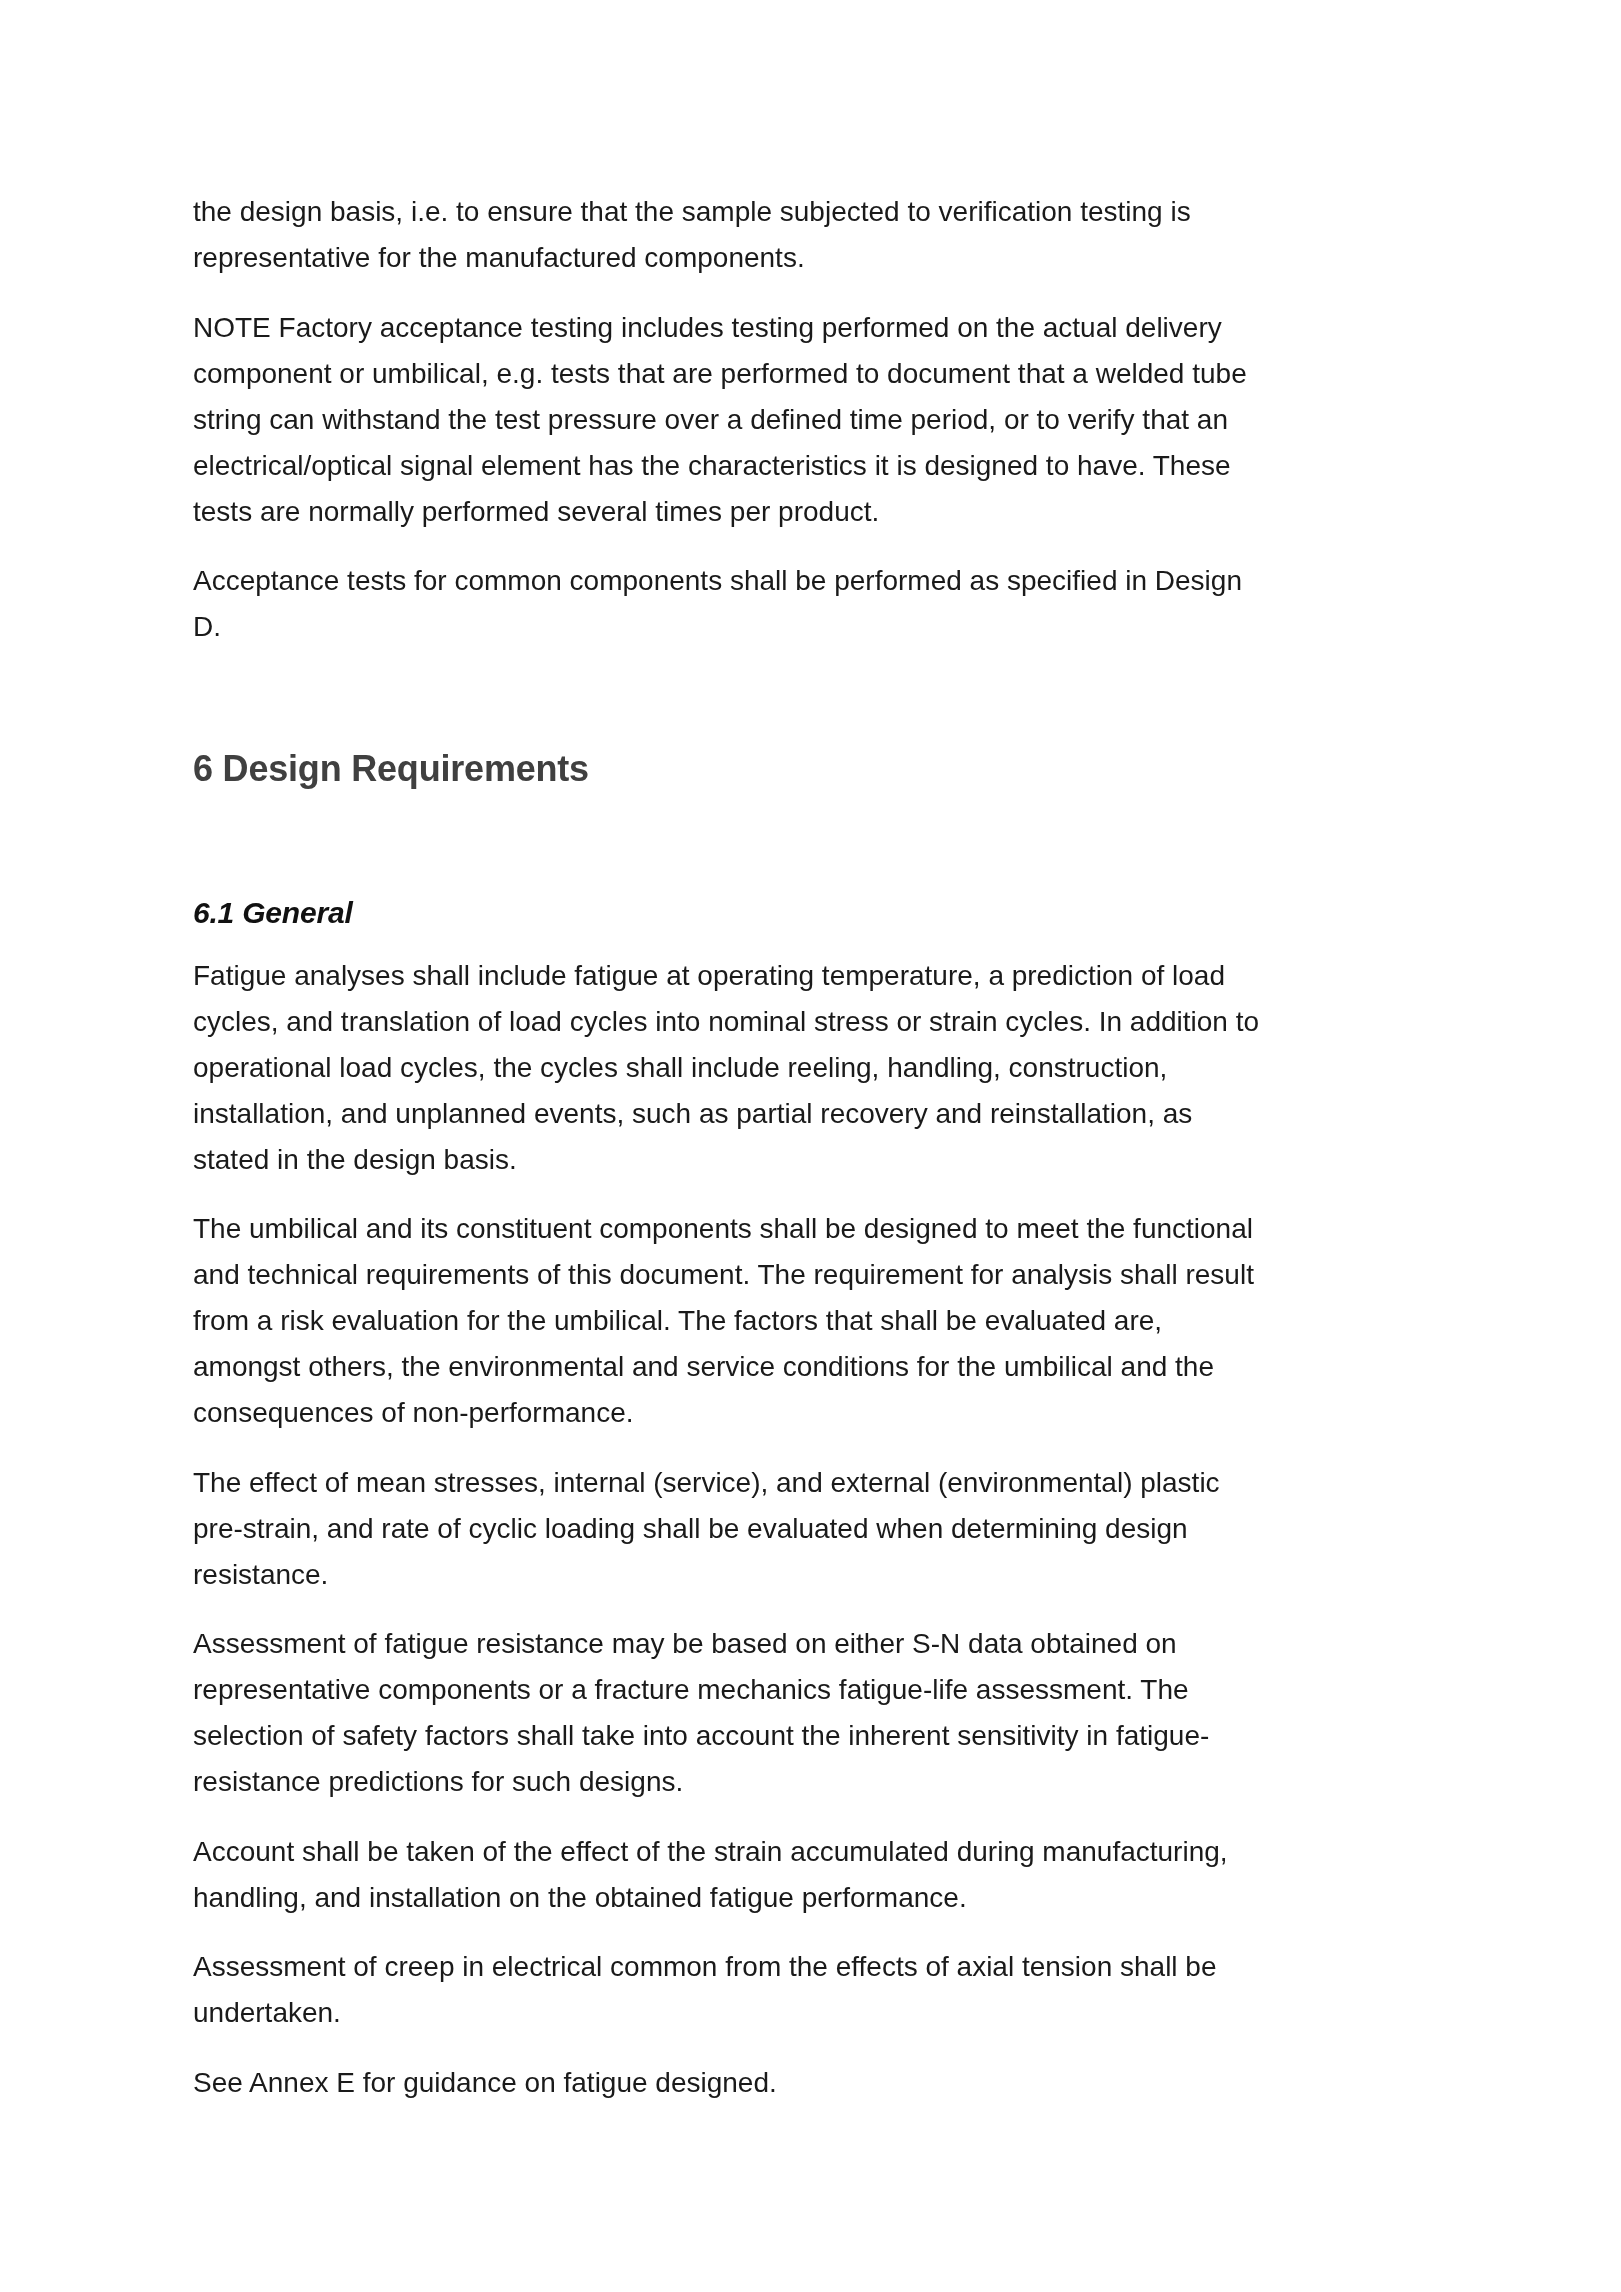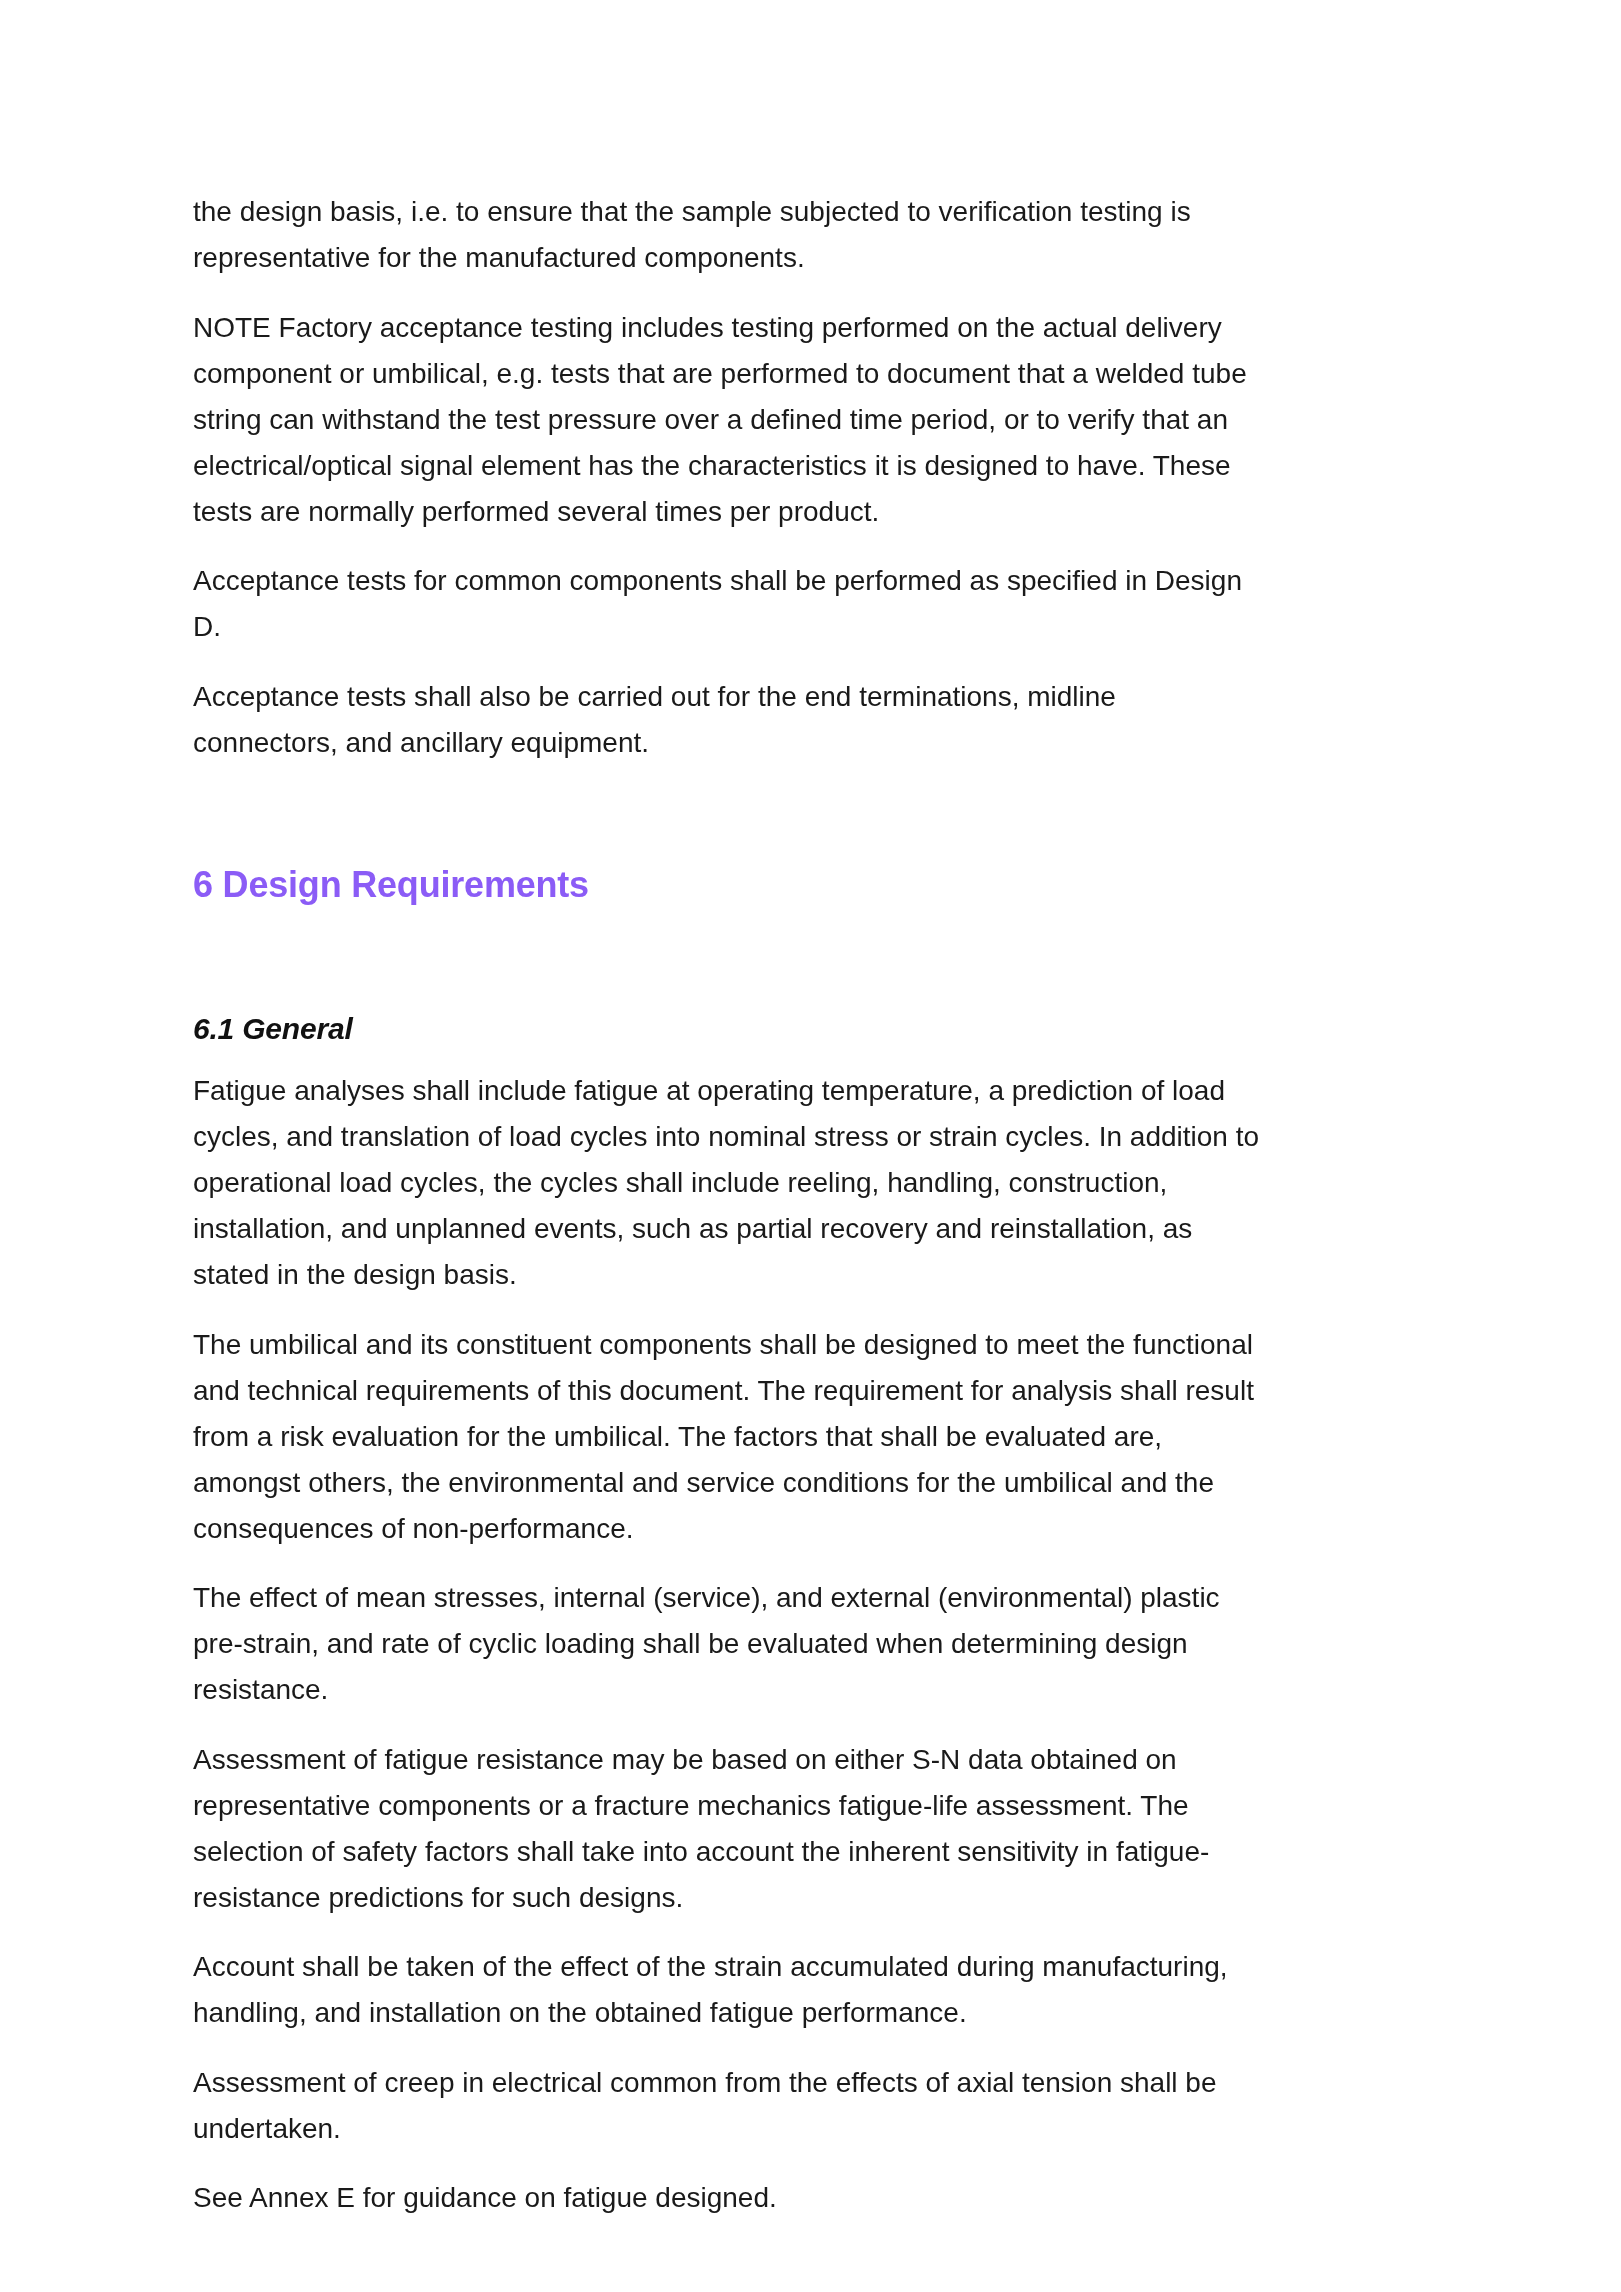--- a/index.html
+++ b/index.html
@@ -21,21 +21,21 @@
     overflow: hidden;
   }
   .page p {
     margin: 0 0 23.5px 0;
   }
   .section-heading {
     font-family: "Liberation Sans", sans-serif;
     font-weight: 700;
     font-size: 36px;
     line-height: 45px;
-    color: #8b5cf6;
+    color: #404040;
     margin: 96px 0 0 0;
     letter-spacing: -0.2px;
   }
   .subsection-heading {
     font-family: "Liberation Sans", sans-serif;
     font-weight: 700;
     font-size: 30px;
     line-height: 39px;
     color: #111111;
     margin: 102px 0 20.6px 0;
@@ -47,21 +47,20 @@
 <body>
 
 <div class="page">
 
   <p>the design basis, i.e. to ensure that the sample subjected to verification testing is representative for the manufactured components.</p>
 
   <p>NOTE Factory acceptance testing includes testing performed on the actual delivery component or umbilical, e.g. tests that are performed to document that a welded tube string can withstand the test pressure over a defined time period, or to verify that an electrical/optical signal element has the characteristics it is designed to have. These tests are normally performed several times per product.</p>
 
   <p>Acceptance tests for common components shall be performed as specified in Design D.</p>
 
-  <p>Acceptance tests shall also be carried out for the end terminations, midline connectors, and ancillary equipment.</p>
 
   <h1 class="section-heading">6 Design Requirements</h1>
 
   <h2 class="subsection-heading">6.1 General</h2>
 
   <p>Fatigue analyses shall include fatigue at operating temperature, a prediction of load cycles, and translation of load cycles into nominal stress or strain cycles. In addition to operational load cycles, the cycles shall include reeling, handling, construction, installation, and unplanned events, such as partial recovery and reinstallation, as stated in the design basis.</p>
 
   <p>The umbilical and its constituent components shall be designed to meet the functional and technical requirements of this document. The requirement for analysis shall result from a risk evaluation for the umbilical. The factors that shall be evaluated are, amongst others, the environmental and service conditions for the umbilical and the consequences of non-performance.</p>
 
   <p>The effect of mean stresses, internal (service), and external (environmental) plastic pre-strain, and rate of cyclic loading shall be evaluated when determining design resistance.</p>

